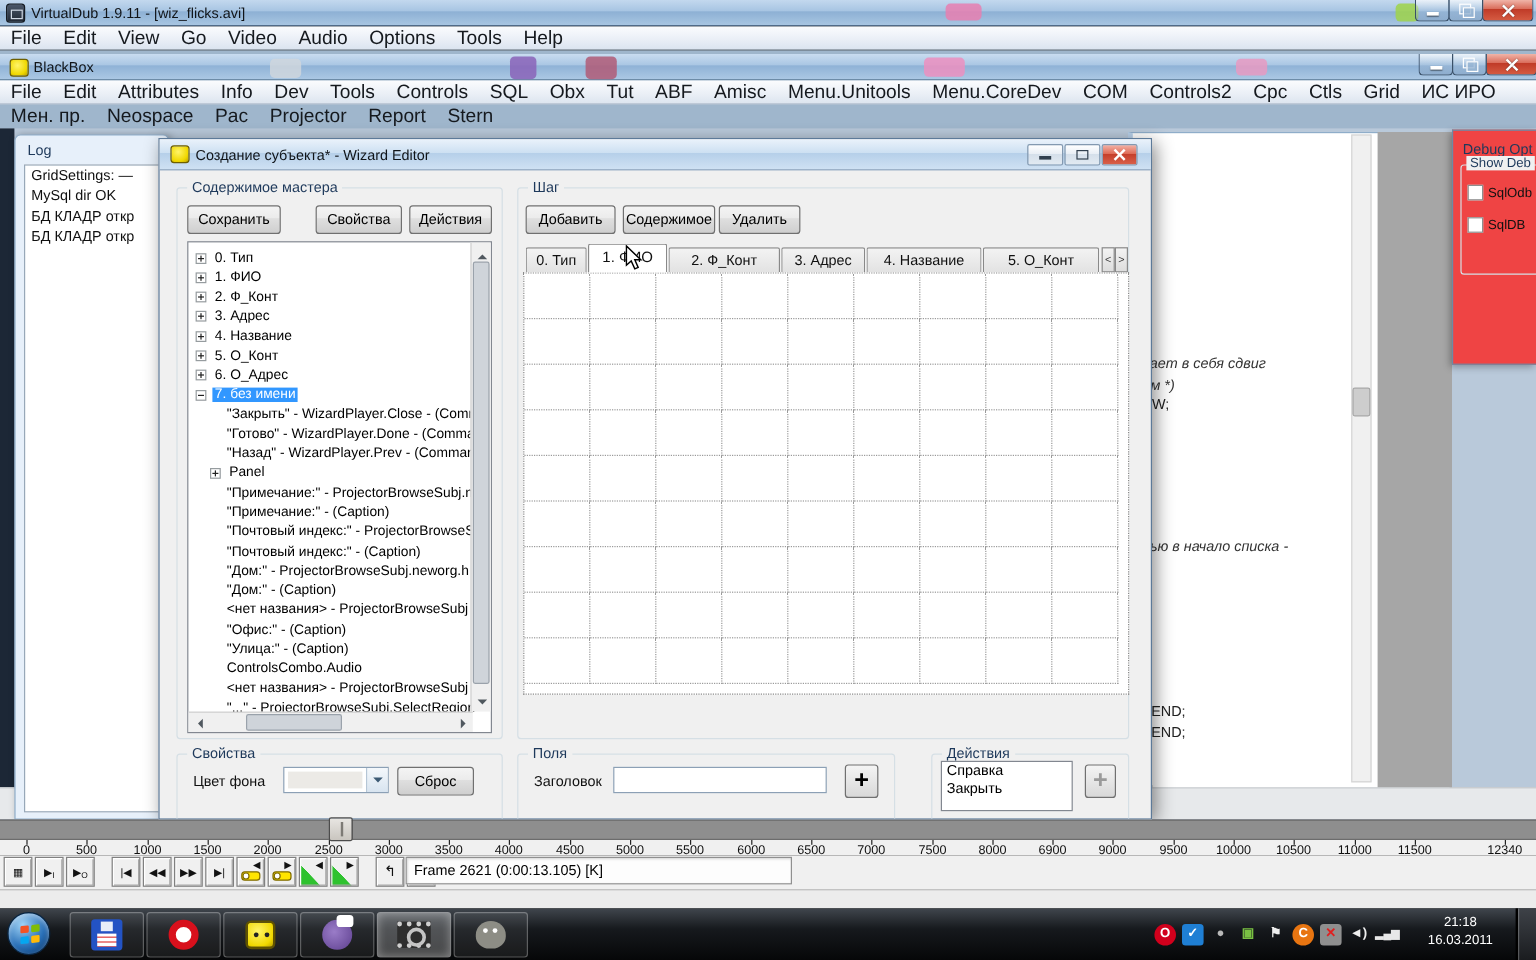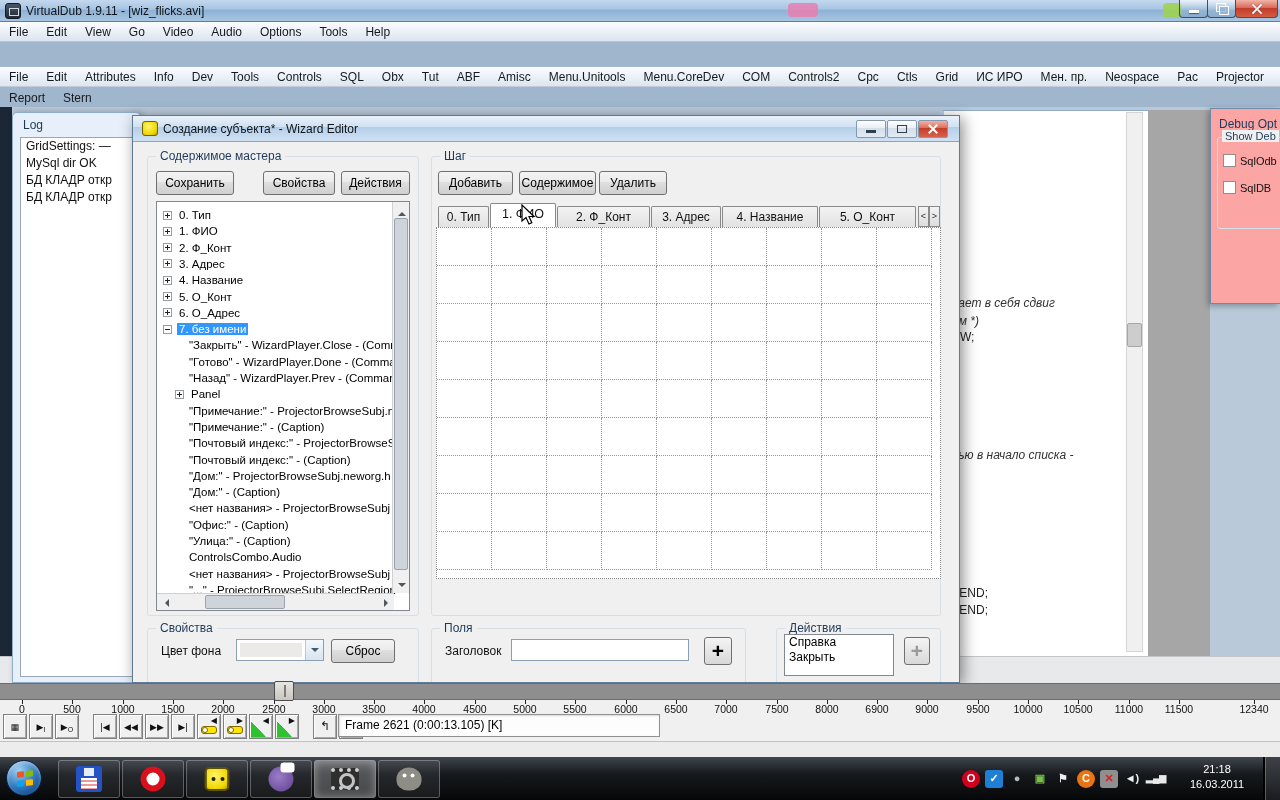--- a/index.html
+++ b/index.html
@@ -11,21 +11,21 @@
   #vd-titlebar { left:0; top:0; width:1280px; height:22px;
     background:linear-gradient(#c3d8ee,#a6c4e2 45%,#8db0d4 46%,#a8c6e2);
     border-bottom:1px solid #5d7da0; }
   #vd-title-text { left:26px; top:4px; font-size:12px; color:#101418; white-space:nowrap; }
   #vd-app-icon { left:5px; top:3px; width:16px; height:16px; background:linear-gradient(#4a5668,#222a36);
     border-radius:3px; border:1px solid #141a22; }
   #vd-app-icon::after { content:""; position:absolute; left:3px; top:4px; width:8px; height:6px;
     border:1px solid #cfd8e4; }
   #vd-menubar { left:0; top:22px; width:1280px; height:20px;
     background:linear-gradient(#fbfcfe,#e9eef6 60%,#dbe4f0); border-bottom:1px solid #b9c4d2; }
-  .menu-item { display:inline-block; padding:2px 9px 0 9px; font-size:12px; color:#15191e; height:20px; }
+  .menu-item { display:inline-block; padding:2px 9px 0 9px; font-size:16px; color:#15191e; height:20px; }
 
   
   .aero-group { display:flex; }
   .aero-btn { width:29px; height:18px; position:relative;
     background:linear-gradient(rgba(255,255,255,.65),rgba(170,195,220,.35) 50%,rgba(120,150,185,.45));
     border:1px solid #3a5068; border-top:none; border-radius:0 0 4px 4px; margin-left:-1px; }
   .aero-close { width:43px; background:linear-gradient(#f0b4a8,#d96a58 45%,#c03b28 46%,#d55b42); }
   .ic-min::after { content:""; position:absolute; left:9px; bottom:4px; width:10px; height:3px;
     background:#fff; box-shadow:0 1px 1px rgba(0,0,0,.5); }
   .ic-restore::before { content:""; position:absolute; left:8px; top:3px; width:8px; height:7px;
@@ -65,21 +65,21 @@
   
   #editor-window { left:940px; top:68px; width:268px; height:546px; background:#fff;
     border-left:4px solid #b9d1ea; border-top:1px solid #8fadc9; }
   .code-frag { position:absolute; font-size:12px; color:#222; white-space:nowrap; }
   .code-frag.it { font-style:italic; color:#333; }
   #editor-scrollbar { left:1126px; top:70px; width:17px; height:540px; background:#f0f0f0; border:1px solid #d4d4d4; }
   #editor-thumb { left:1127px; top:281px; width:15px; height:24px; background:#cdcdcd; border:1px solid #a6a6a6; border-radius:2px; }
   #editor-gray { left:1148px; top:68px; width:62px; height:546px; background:#a6a6a6; }
 
   
-  #debug-window { left:1210px; top:66px; width:70px; height:196px; background:#fca5a5;
+  #debug-window { left:1210px; top:66px; width:70px; height:196px; background:#ef4444;
     border:1px solid #6e8aa6; border-right:none; box-shadow:-2px 2px 6px rgba(0,0,0,.3); }
   #debug-title { left:8px; top:8px; font-size:12px; color:#1e395b; white-space:nowrap; }
   #debug-group { left:6px; top:28px; width:70px; height:92px; border:1px solid #d5dfe5; border-radius:3px; }
   #debug-group-label { position:absolute; top:-8px; left:4px; background:#f0f0f0; padding:0 3px;
     font-size:11px; color:#1e395b; white-space:nowrap; }
   .checkbox-row { position:absolute; left:5px; display:flex; align-items:center; }
   .checkbox-box { width:13px; height:13px; background:#fff; border:1px solid #8e8e8e; margin-right:4px; flex:none; }
   .checkbox-label { font-size:11px; color:#111; white-space:nowrap; }
 
   
@@ -224,20 +224,34 @@
   <div class="abs" id="vd-title-text">VirtualDub 1.9.11 - [wiz_flicks.avi]</div>
   <div class="abs aero-group" style="left:1180px;top:0;">
     <div class="aero-btn ic-min"></div>
     <div class="aero-btn ic-restore"></div>
     <div class="aero-btn aero-close ic-close"></div>
   </div>
 </div>
 <div class="abs" id="vd-menubar"><span class="menu-item">File</span><span class="menu-item">Edit</span><span class="menu-item">View</span><span class="menu-item">Go</span><span class="menu-item">Video</span><span class="menu-item">Audio</span><span class="menu-item">Options</span><span class="menu-item">Tools</span><span class="menu-item">Help</span></div>
 
 <div class="abs" id="video-area">
+  <div class="abs" id="bb-titlebar">
+    <div class="abs blob" style="left:225px;top:4px;width:26px;height:16px;background:#cfd6dd;"></div>
+    <div class="abs blob" style="left:425px;top:2px;width:22px;height:19px;background:#8a63b8;"></div>
+    <div class="abs blob" style="left:488px;top:2px;width:26px;height:19px;background:#b05a77;"></div>
+    <div class="abs blob" style="left:770px;top:3px;width:34px;height:16px;background:#ec8fc0;"></div>
+    <div class="abs blob" style="left:1030px;top:4px;width:26px;height:14px;background:#e89ac2;"></div>
+    <div class="abs" id="bb-app-icon"></div>
+    <div class="abs" id="bb-title-text">BlackBox</div>
+    <div class="abs aero-group" style="left:1183px;top:0;">
+      <div class="aero-btn ic-min"></div>
+      <div class="aero-btn ic-restore"></div>
+      <div class="aero-btn aero-close ic-close"></div>
+    </div>
+  </div>
   <div class="abs" id="bb-menubar1"><span class="menu-item">File</span><span class="menu-item">Edit</span><span class="menu-item">Attributes</span><span class="menu-item">Info</span><span class="menu-item">Dev</span><span class="menu-item">Tools</span><span class="menu-item">Controls</span><span class="menu-item">SQL</span><span class="menu-item">Obx</span><span class="menu-item">Tut</span><span class="menu-item">ABF</span><span class="menu-item">Amisc</span><span class="menu-item">Menu.Unitools</span><span class="menu-item">Menu.CoreDev</span><span class="menu-item">COM</span><span class="menu-item">Controls2</span><span class="menu-item">Cpc</span><span class="menu-item">Ctls</span><span class="menu-item">Grid</span><span class="menu-item">ИС ИРО</span><span class="menu-item">Мен. пр.</span><span class="menu-item">Neospace</span><span class="menu-item">Pac</span><span class="menu-item">Projector</span><span class="menu-item">Report</span><span class="menu-item">Stern</span></div>
   <div class="abs" id="bb-client"></div>
   <div class="abs" id="bb-dark-strip"></div>
   <div class="abs" id="bb-bottom-strip"></div>
 
   <div class="abs" id="editor-window"></div>
   <div class="abs" id="editor-gray"></div>
   <div class="abs" id="editor-scrollbar"></div>
   <div class="abs" id="editor-thumb"></div>
 

